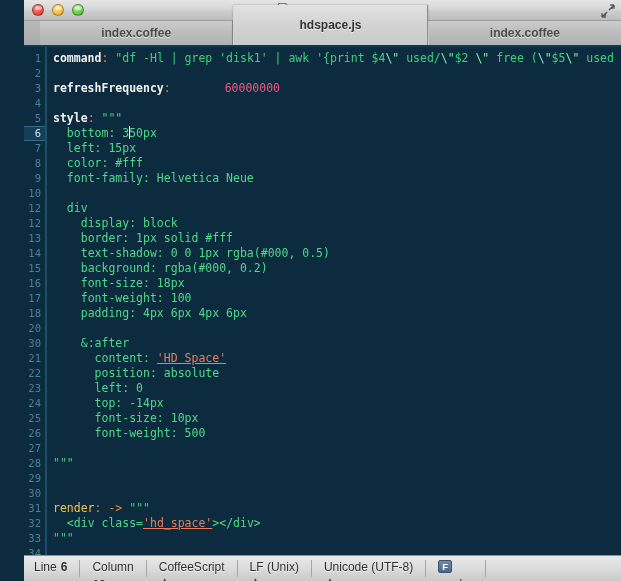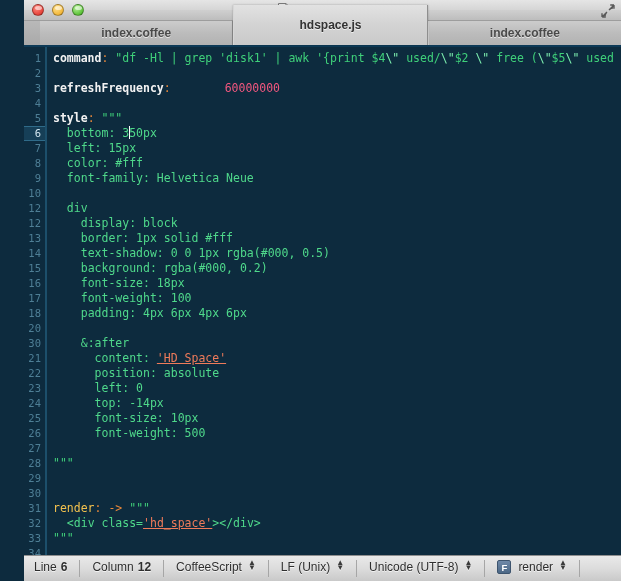--- a/index.html
+++ b/index.html
@@ -207,21 +207,21 @@
     align-items: flex-start;
     gap: 4px;
     padding: 0 12px 0 0;
     margin-right: 0;
     height: 17px;
     border-right: 1px solid #a6a6a6;
     padding-left: 0;
     white-space: nowrap;
     text-shadow: 0 1px 0 rgba(255,255,255,0.7);
   }
-  .st-item + .st-item { padding-left: 12px; }
+  .st-item + .st-item { padding-left: 12px; flex-direction: column; }
   .st-label { font-weight: normal; }
   .st-strong { font-weight: bold; }
   .stepper {
     display: inline-flex;
     flex-direction: column;
     line-height: 5px;
     font-size: 8px;
     color: #3a3a3a;
     margin-left: 2px;
     cursor: pointer;

